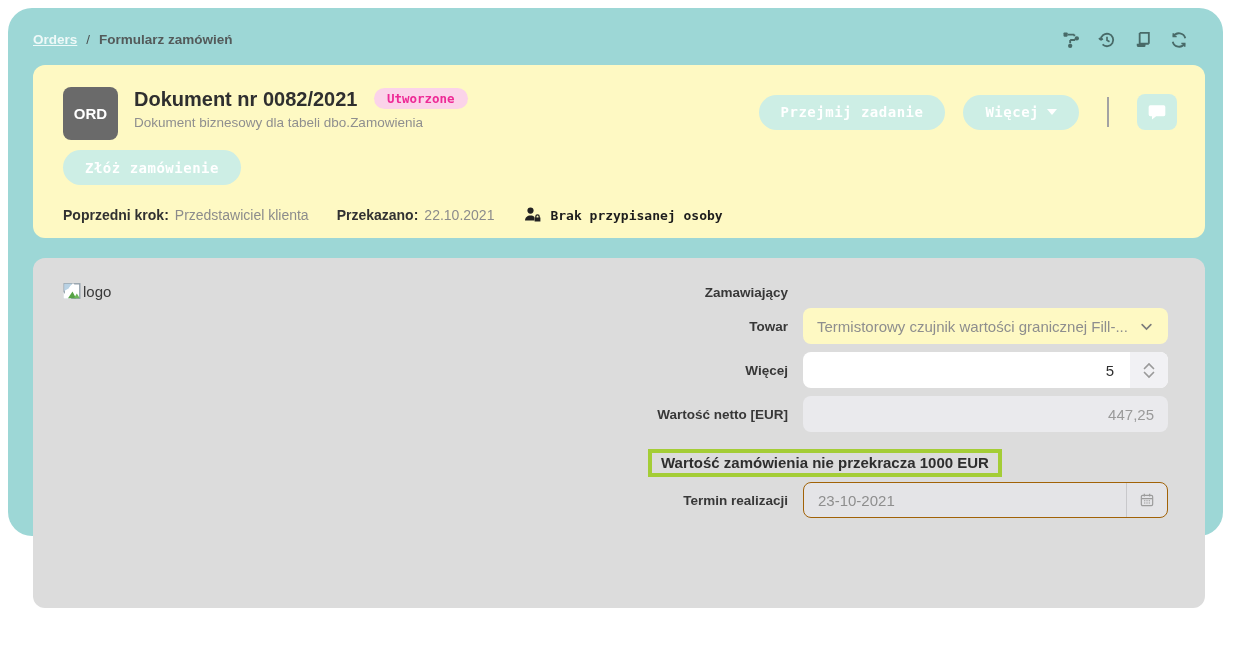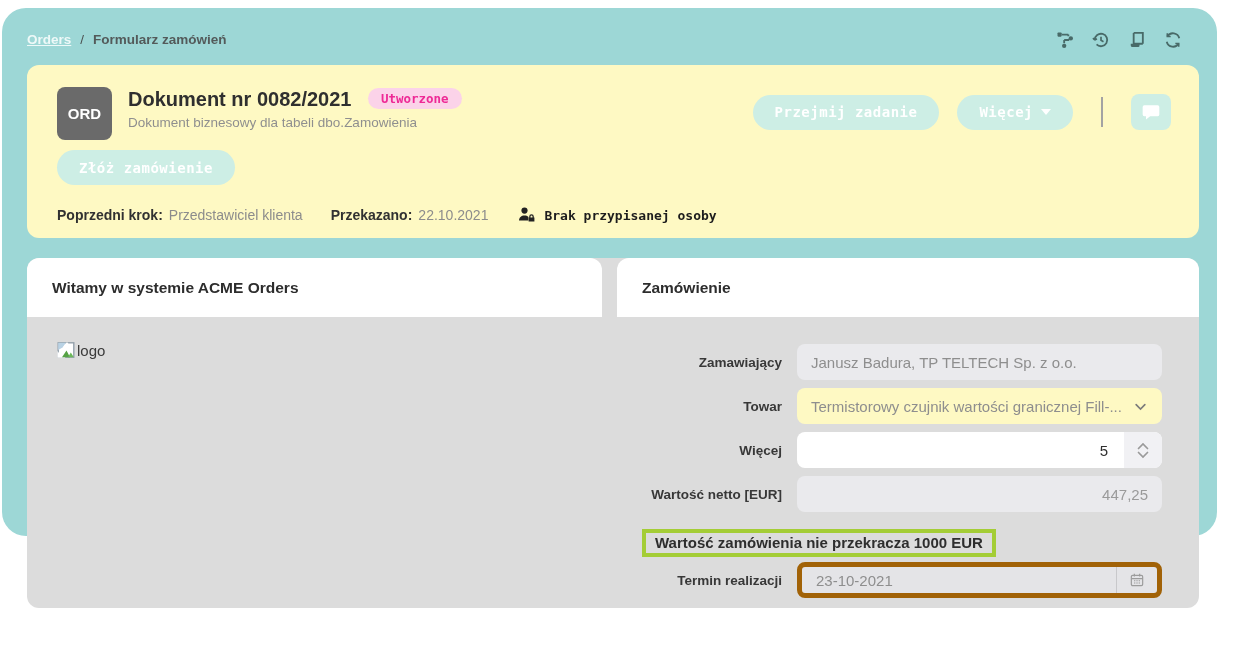--- a/index.html
+++ b/index.html
@@ -2,21 +2,21 @@
 <html><head>
 <meta charset="utf-8">
 <style>
   html,body{margin:0;padding:0;}
   body{
     width:1235px;height:647px;position:relative;overflow:hidden;
     background:#ffffff;
     font-family:"Liberation Sans",sans-serif;
   }
   .app{
-    position:absolute;left:2px;top:8px;width:1215px;height:528px;
+    position:absolute;left:8px;top:8px;width:1215px;height:528px;
     background:#9dd7d6;border-radius:24px;
   }
   
   .breadcrumb{
     position:absolute;left:25px;top:24px;display:flex;align-items:center;gap:9px;
     font-size:13.5px;font-weight:700;color:#535a5a;
   }
   .breadcrumb .root{color:#eef9f8;text-decoration:underline;cursor:pointer;}
   .breadcrumb .sep{font-weight:400;color:#4c5252;}
   
@@ -109,21 +109,21 @@
   .f-number .num{flex:1;text-align:right;padding-right:16px;color:#2f2f2f;}
   .spinner{
     width:38px;align-self:stretch;background:#f1f1f4;display:flex;flex-direction:column;
     align-items:center;justify-content:center;gap:1px;color:#9a9a9a;cursor:pointer;
   }
   .notice-row{margin:3px 0 5px 0;}
   .notice-box{
     display:inline-block;border:4px solid #a4cd36;padding:1px 9px 2px 9px;
     font-size:15px;font-weight:700;color:#2e2e2e;margin-top:9px;
   }
-  .f-date{background:#e4e4e7;border:5px solid #a16207;color:#8e8e8e;cursor:pointer;}
+  .f-date{background:#e4e4e7;border:1px solid #a16207;color:#8e8e8e;cursor:pointer;}
   .f-date .dtxt{flex:1;padding-left:14px;}
   .cal-btn{
     width:40px;align-self:stretch;border-left:1px solid #c8c8cb;display:flex;
     align-items:center;justify-content:center;color:#9c9c9c;cursor:pointer;
   }
   svg{display:block;}
 </style>
 </head>
 <body>
 
@@ -215,49 +215,40 @@
             <path d="M1 14.5c0-3 2.4-5 5.5-5 1.5 0 2.9.5 3.9 1.4v3.6z"></path>
             <path d="M11.2 11.6v-1a2.3 2.3 0 0 1 4.6 0v1h.6v4h-5.8v-4zM12.5 11.6h2v-1a1 1 0 0 0-2 0z"></path>
           </svg>
         </span>
         <span class="txt">Brak przypisanej osoby</span>
       </span>
     </div>
   </div>
 
   <div class="content">
-    <div class="panel-heads">
-      <div class="phead left">
-        <span>Witamy w systemie ACME Orders</span>
-      </div>
-      <div class="phead right">
-        <span>Zamówienie</span>
-      </div>
-    </div>
 
     <div class="pbody">
 
       <div class="logo-row">
         <span>
           <svg width="19" height="19" viewBox="0 0 19 19">
             <rect x="1.2" y="1.8" width="15.6" height="14.4" fill="#ffffff" stroke="#93a0ab" stroke-width="1.4"></rect>
             <polygon points="1.2,1.8 9,1.8 5.5,6.5 1.2,9" fill="#b9d2e4"></polygon>
             <polygon points="10,1 2,12 0.4,10 0.4,16.8 8,16.8 13,5" fill="#ffffff"></polygon>
             <polygon points="5,16.2 9.5,9.5 13,16.2" fill="#56a245"></polygon>
             <polygon points="11,16.2 13.8,11.5 16.8,16.2" fill="#6cb85a"></polygon>
           </svg>
         </span>
         <span>logo</span>
       </div>
 
       <div class="form">
 
         <div class="frow">
           <div class="flabel">Zamawiający</div>
-          <div class="ffield f-disabled">Janusz Badura, TP TELTECH Sp. z o.o.</div>
         </div>
 
         <div class="frow">
           <div class="flabel">Towar</div>
           <div class="ffield f-select">
             <span>Termistorowy czujnik wartości granicznej Fill-...</span>
             <span>
               <svg width="15" height="15" viewBox="0 0 24 24" fill="none" stroke="#7b7b7b" stroke-width="2.6" stroke-linecap="round">
                 <path d="M5 9l7 7 7-7"></path>
               </svg>

